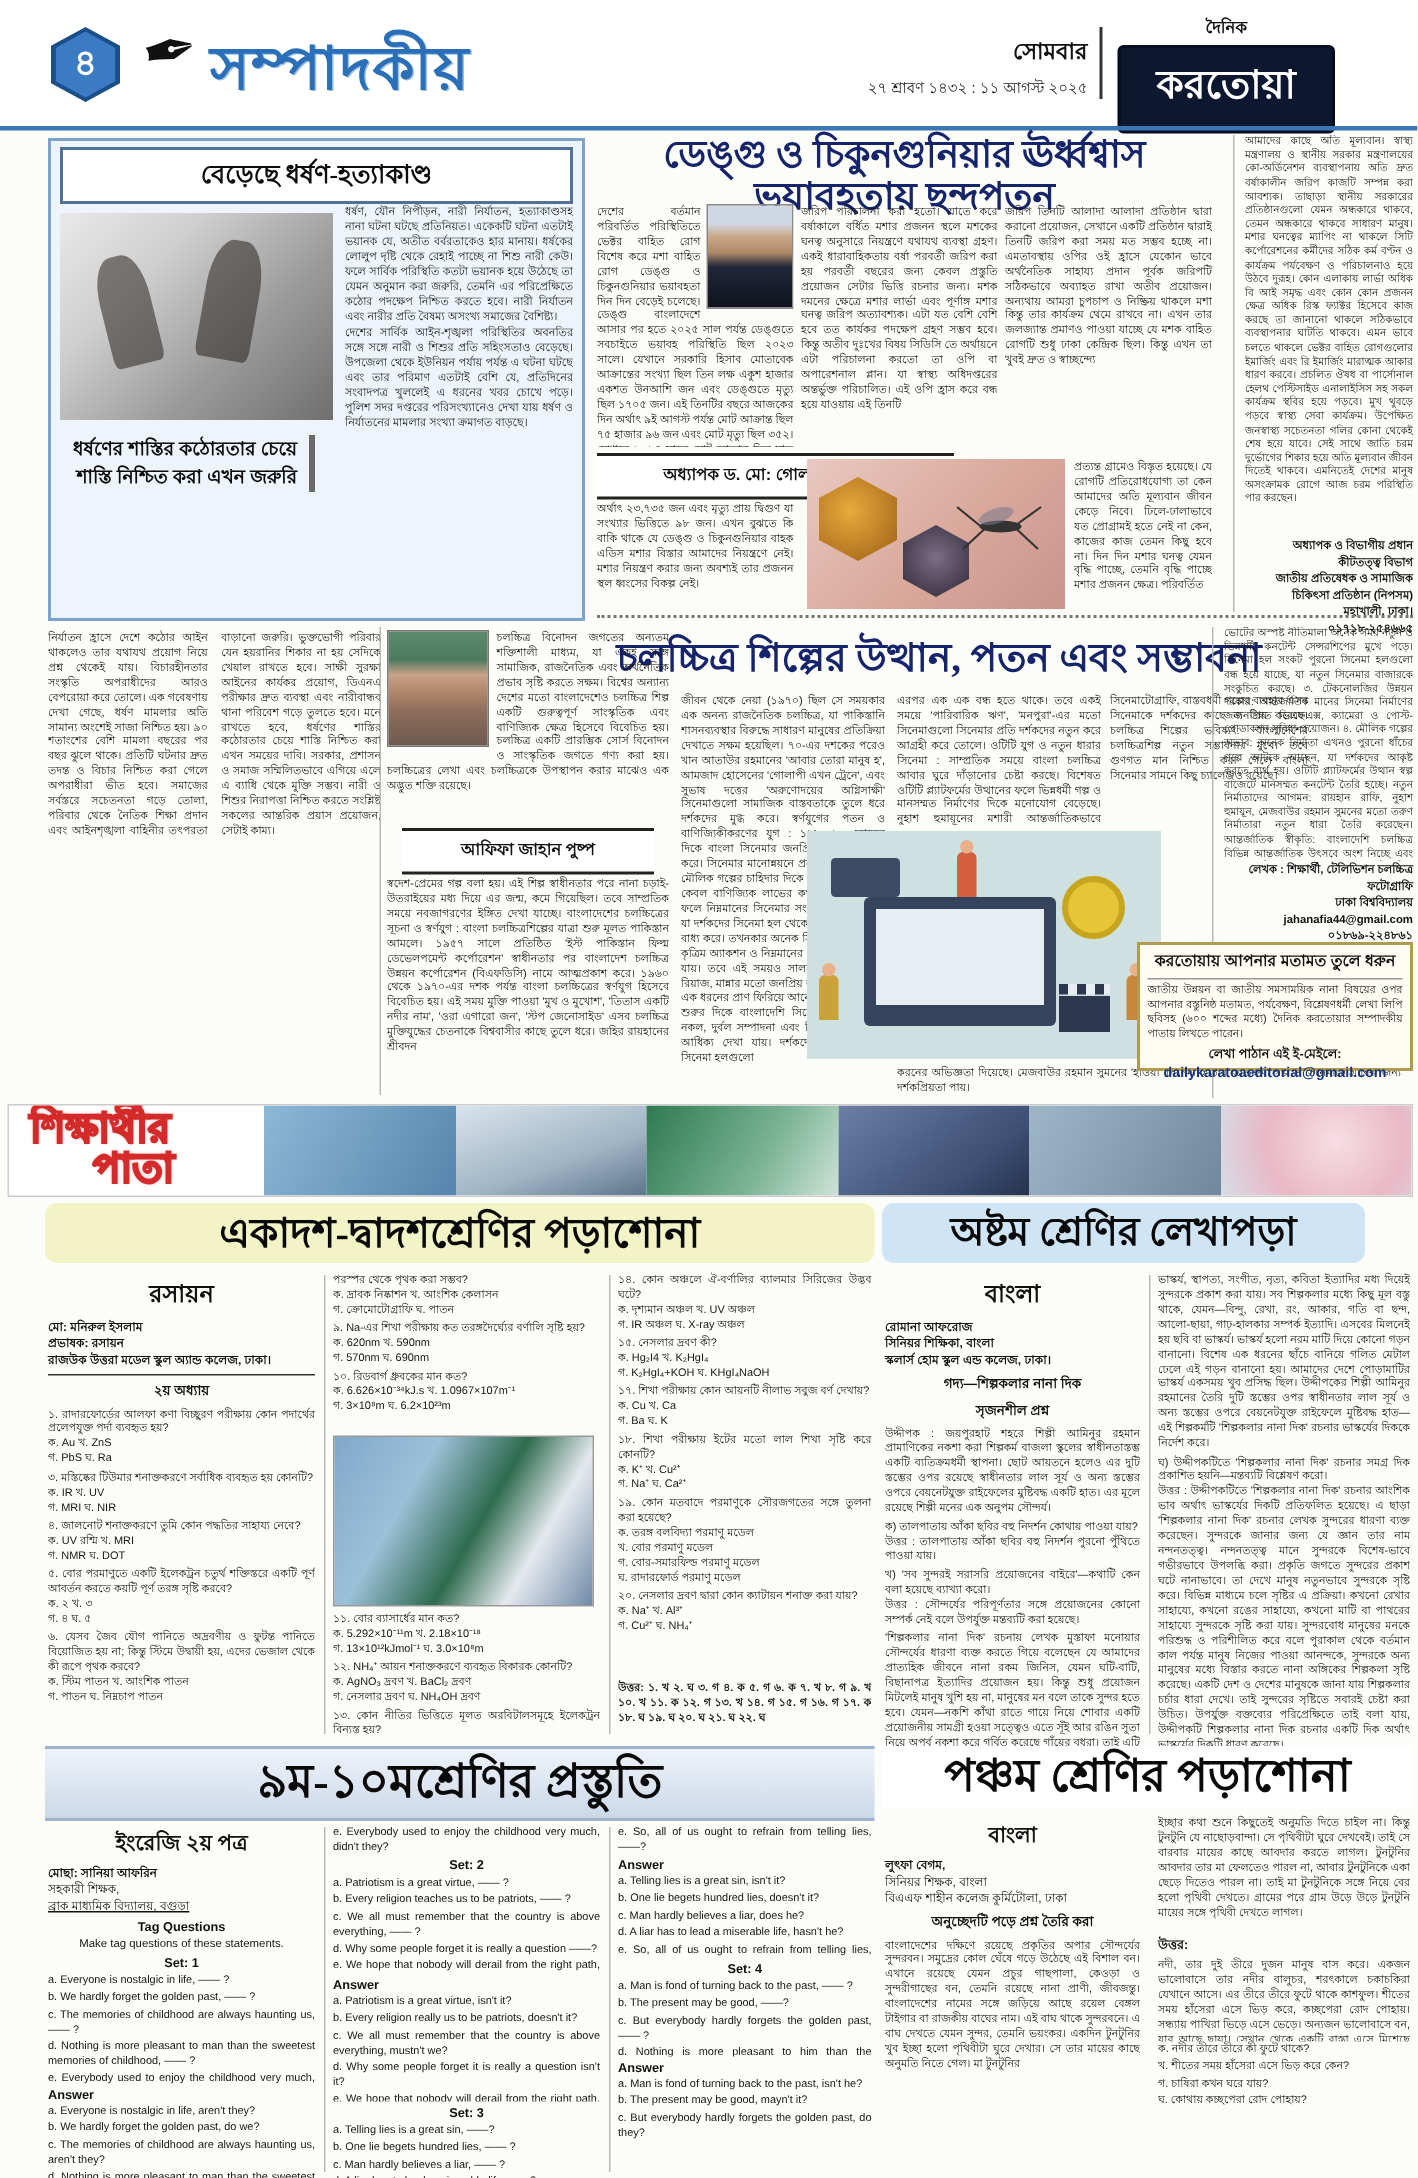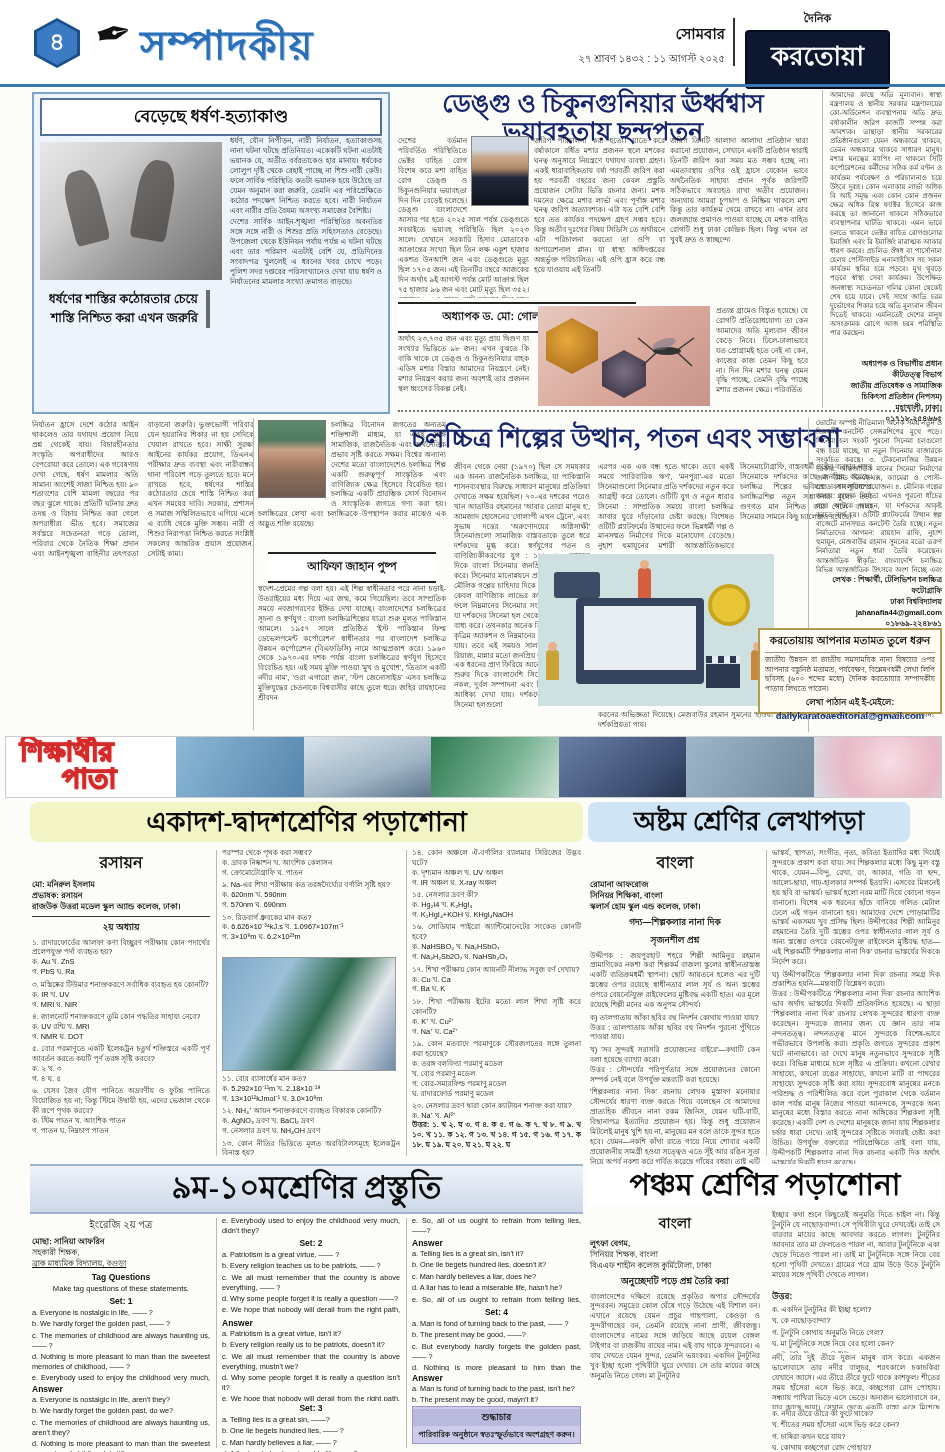--- a/index.html
+++ b/index.html
@@ -106,21 +106,21 @@
   .col3-3{position:absolute;left:382px;top:46px;width:169px;bottom:0;}
   .col2-1{position:absolute;left:2px;top:46px;width:170px;bottom:0;}
   .col2-2{position:absolute;left:184px;top:46px;width:168px;bottom:0;}
 
   #stu-photo{width:172px;height:112px;margin:3px 0;background:linear-gradient(120deg,#7fa8c9 0%,#9cc0d8 30%,#2e6b4f 55%,#e5e9ee 75%,#6f8aa8 100%);border:1px solid #999;}
 
   #integrity{position:absolute;left:382px;bottom:6px;width:169px;background:#ccccea;border:1px solid #9a9ac2;box-sizing:border-box;padding:2px 4px;}
   #integrity .t{font-size:9px;font-weight:900;text-align:center;background:#b9b9de;margin:0 -4px;padding:1px 0;}
   #integrity .bd{font-size:7.6px;font-weight:bold;text-align:center;margin-top:2px;}
 
-  .eng-subj{font-size:10px;font-weight:400;text-align:center;margin:1px 0 2px;}
+  .eng-subj{font-size:14px;font-weight:700;text-align:center;margin:1px 0 2px;}
 </style>
 </head>
 <body>
 
 <div id="header">
   <div id="pg-hex-outer">
     <div id="pg-hex-inner">৪</div>
   </div>
   <div id="pen">✒</div>
   <div id="masthead-title" class="serif">সম্পাদকীয়</div>
@@ -310,23 +310,20 @@
   </div>
   <div class="col3-3">
     <div class="txt" style="height:272px;">
       <div>
           <div class="qi">১৪. কোন অঞ্চলে ঐ-বর্ণালির ব্যালমার সিরিজের উদ্ভব ঘটে?
 ক. দৃশ্যমান অঞ্চল    খ. UV অঞ্চল
 গ. IR অঞ্চল        ঘ. X-ray অঞ্চল</div>
           <div class="qi">১৫. নেসলার দ্রবণ কী?
 ক. Hg₂I4           খ. K₂HgI₄
 গ. K₂HgI₄+KOH   ঘ. KHgI₄NaOH</div>
-          <div class="qi">১৬. সোডিয়াম পাইরো অ্যান্টিমোনেটের সংকেত কোনটি হবে?
-ক. NaHSBO₂      খ. Na₂HSbO₇
-গ. Na₂H₂Sb2O₇   ঘ. NaHSb₂O₇</div>
           <div class="qi">১৭. শিখা পরীক্ষায় কোন আয়নটি নীলাভ সবুজ বর্ণ দেখায়?
 ক. Cu              খ. Ca
 গ. Ba              ঘ. K</div>
           <div class="qi">১৮. শিখা পরীক্ষায় ইটের মতো লাল শিখা সৃষ্টি করে কোনটি?
 ক. K⁺              খ. Cu²⁺
 গ. Na⁺             ঘ. Ca²⁺</div>
           <div class="qi">১৯. কোন মতবাদে পরমাণুকে সৌরজগতের সঙ্গে তুলনা করা হয়েছে?
 ক. তরঙ্গ বলবিদ্যা পরমাণু মডেল
 খ. বোর পরমাণু মডেল
 গ. বোর-সমারফিল্ড পরমাণু মডেল
@@ -461,48 +458,35 @@
       <div>
           <div class="ei">a. Man is fond of turning back to the past, isn't he?</div>
           <div class="ei">b. The present may be good, mayn't it?</div>
           <div class="ei">c. But everybody hardly forgets the golden past, do they?</div>
           <div class="ei">d. Nothing is more pleasant to him than the memories of childhood, is it?</div>
         </div>
     </div>
   </div>
   <div class="vrule" style="left:186px;top:54px;height:230px;"></div>
   <div class="vrule" style="left:376px;top:54px;height:230px;"></div>
-  <div id="integrity">
-    <div class="t">শুদ্ধাচার</div>
-    <div class="bd">পারিবারিক অনুষ্ঠানে স্বতঃস্ফূর্তভাবে অংশগ্রহণ করুন।</div>
-  </div>
 </div>
 
 <div id="class5">
   <div id="c5-banner" class="sec-banner serif">পঞ্চম শ্রেণির পড়াশোনা</div>
   <div class="col2-1" style="top:46px;">
     <div class="subj" style="font-size:14px;">বাংলা</div>
     <div class="teach">লুৎফা বেগম,</div>
     <div class="teach" style="font-weight:normal;">সিনিয়র শিক্ষক, বাংলা</div>
     <div class="teach" style="font-weight:normal;">বিএএফ শাহীন কলেজ কুর্মিটোলা, ঢাকা</div>
     <div class="chap">অনুচ্ছেদটি পড়ে প্রশ্ন তৈরি করা</div>
     <div class="txt" style="height:168px;">বাংলাদেশের দক্ষিণে রয়েছে প্রকৃতির অপার সৌন্দর্যের সুন্দরবন। সমুদ্রের কোল ঘেঁষে গড়ে উঠেছে এই বিশাল বন। এখানে রয়েছে যেমন প্রচুর গাছপালা, কেওড়া ও সুন্দরীগাছের বন, তেমনি রয়েছে নানা প্রাণী, জীবজন্তু। বাংলাদেশের নামের সঙ্গে জড়িয়ে আছে রয়েল বেঙ্গল টাইগার বা রাজকীয় বাঘের নাম। এই বাঘ থাকে সুন্দরবনে। এ বাঘ দেখতে যেমন সুন্দর, তেমনি ভয়ংকর। একদিন টুনটুনির খুব ইচ্ছা হলো পৃথিবীটা ঘুরে দেখার। সে তার মায়ের কাছে অনুমতি নিতে গেল। মা টুনটুনির</div>
   </div>
   <div class="col2-2" style="top:46px;">
     <div class="txt" style="height:78px;">ইচ্ছার কথা শুনে কিছুতেই অনুমতি দিতে চাইল না। কিন্তু টুনটুনি যে নাছোড়বান্দা। সে পৃথিবীটা ঘুরে দেখবেই। তাই সে বারবার মায়ের কাছে আবদার করতে লাগল। টুনটুনির আবদার তার মা ফেলতেও পারল না, আবার টুনটুনিকে একা ছেড়ে দিতেও পারল না। তাই মা টুনটুনিকে সঙ্গে নিয়ে বের হলো পৃথিবী দেখতে। গ্রামের পরে গ্রাম উড়ে উড়ে টুনটুনি মায়ের সঙ্গে পৃথিবী দেখতে লাগল।</div>
     <div class="ans-h">উত্তর:</div>
-    <div class="txt" style="height:48px;">
-      <div>
-          <div class="ei">ক. একদিন টুনটুনির কী ইচ্ছা হলো?</div>
-          <div class="ei">খ. কে নাছোড়বান্দা?</div>
-          <div class="ei">গ. টুনটুনি কোথায় অনুমতি নিতে গেল?</div>
-          <div class="ei">ঘ. মা টুনটুনিকে সঙ্গে নিয়ে বের হলো কেন?</div>
-          <div class="ei">ঙ. টুনটুনি কীভাবে পৃথিবীটা দেখতে লাগল?</div>
-        </div>
-    </div>
     <div class="txt" style="height:56px;">নদী, তার দুই তীরে দুজন মানুষ বাস করে। একজন ভালোবাসে তার নদীর বালুচর, শরৎকালে চকাচকিরা যেখানে আসে। এর তীরে তীরে ফুটে থাকে কাশফুল। শীতের সময় হাঁসেরা এসে ভিড় করে, কচ্ছপেরা রোদ পোহায়। সন্ধ্যায় পাখিরা ভিড়ে এসে ভেড়ে। অন্যজন ভালোবাসে বন, যার আছে ছায়া। সেখান থেকে একটি রাস্তা এসে মিশেছে নদীতে। বড় ঘাটে বধূরা আসে, ছেলেরা জলে ভেলা ভাসায়। একটি নদী দুই তীরের মানুষকে কী সুন্দর মিলিয়ে দিয়েছে।</div>
     <div class="txt" style="height:46px;">
       <div>
           <div class="ei">ক. নদীর তীরে তীরে কী ফুটে থাকে?</div>
           <div class="ei">খ. শীতের সময় হাঁসেরা এসে ভিড় করে কেন?</div>
           <div class="ei">গ. চাষিরা কখন ঘরে যায়?</div>
           <div class="ei">ঘ. কোথায় কচ্ছপেরা রোদ পোহায়?</div>
         </div>
     </div>
   </div>

